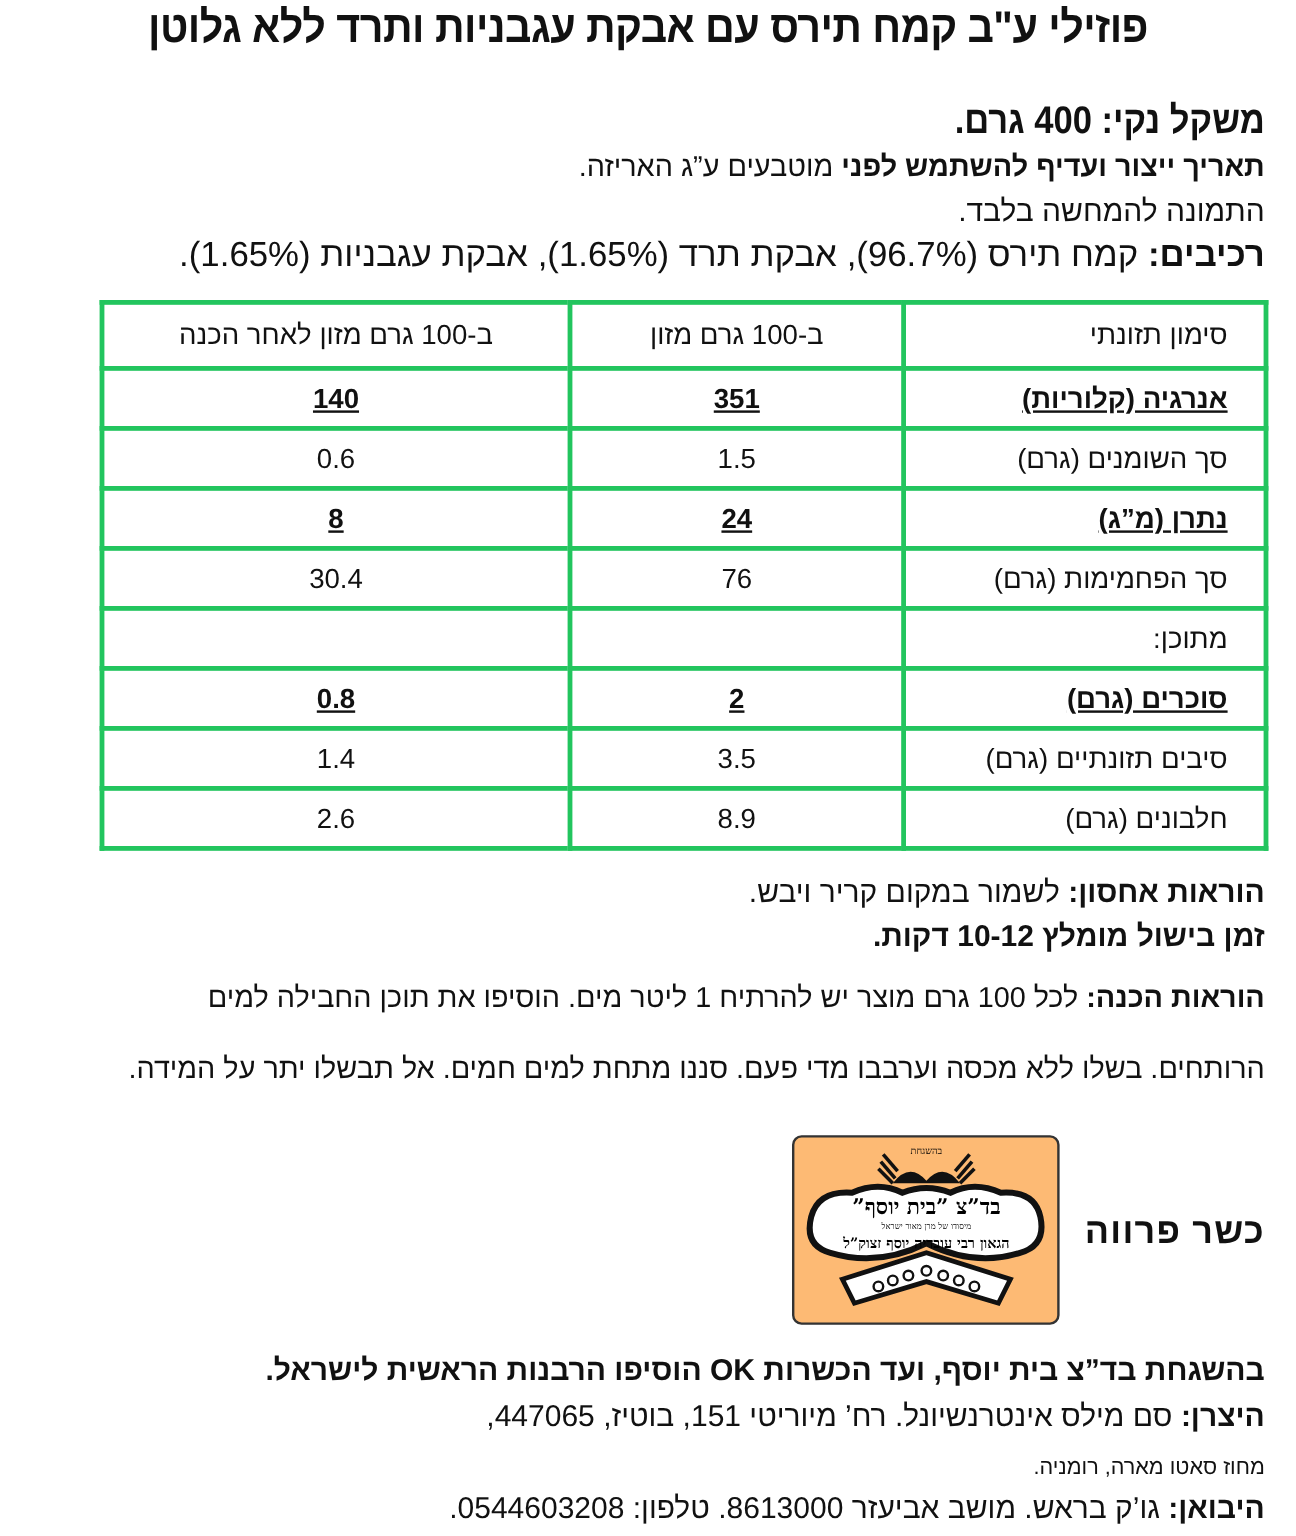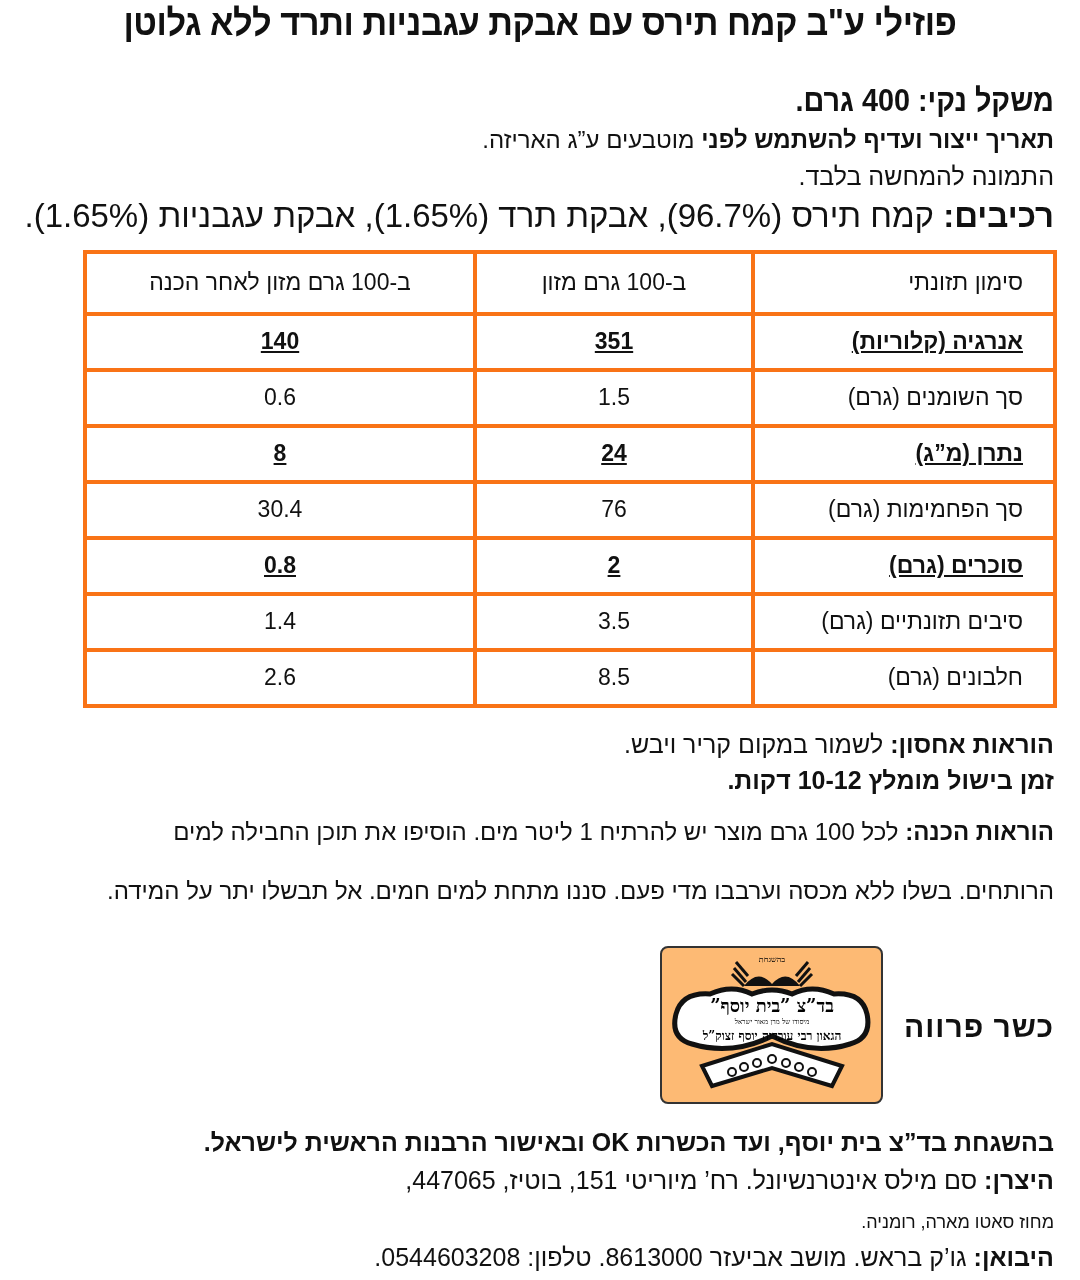--- a/index.html
+++ b/index.html
@@ -10,30 +10,30 @@
   .abs { position: absolute; }
   .title {
     top: 2px; left: 20px; right: 20px; text-align: center;
     font-size: 37px; font-weight: bold; letter-spacing: -0.5px;
     transform: scaleX(0.93); transform-origin: center;
   }
   .line { right: 26px; left: 20px; text-align: right; white-space: nowrap; }
   .l-weight { top: 82px; font-size: 32px; font-weight: bold; transform: scaleX(0.9); transform-origin: right; }
   .l-dates { top: 126px; font-size: 24px; }
   .l-image { top: 162px; font-size: 25px; }
-  .l-ingr { top: 197px; font-size: 33px; }
+  .l-ingr { top: 197px; font-size: 29px; }
   b { font-weight: bold; }
 
   table.nut {
     position: absolute; top: 250px; left: 83px; width: 974px; height: 458px;
     border-collapse: collapse; border: 4px solid #2b2b2b; direction: rtl;
     font-size: 23px;
   }
   table.nut td {
-    border: 4px solid #f97316; padding: 0; height: 46px;
+    border: 4px solid #22c55e; padding: 0; height: 46px;
   }
   table.nut td.lbl { width: 268px; padding-right: 30px; }
   table.nut td.v1 { width: 274px; text-align: center; }
   table.nut td.v2 { text-align: center; }
   table.nut tr.hdr td { height: 51px; }
   table.nut tr.bold td { font-weight: bold; text-decoration: underline; }
   table.nut tr.bold td.lbl, table.nut tr.bold td.v1, table.nut tr.bold td.v2 { font-weight: bold; }
 
   .l-store { top: 730px; font-size: 25px; }
   .l-cook { top: 766px; font-size: 25px; font-weight: bold; }
@@ -94,33 +94,38 @@
   <tr class="bold">
     <td class="lbl">נתרן (מ”ג)</td>
     <td class="v1">24</td>
     <td class="v2">8</td>
   </tr>
   <tr>
     <td class="lbl">סך הפחמימות (גרם)</td>
     <td class="v1">76</td>
     <td class="v2">30.4</td>
   </tr>
+  <tr>
+    <td class="lbl">מתוכן:</td>
+    <td class="v1"></td>
+    <td class="v2"></td>
+  </tr>
   <tr class="bold">
     <td class="lbl">סוכרים (גרם)</td>
     <td class="v1">2</td>
     <td class="v2">0.8</td>
   </tr>
   <tr>
     <td class="lbl">סיבים תזונתיים (גרם)</td>
     <td class="v1">3.5</td>
     <td class="v2">1.4</td>
   </tr>
   <tr>
     <td class="lbl">חלבונים (גרם)</td>
-    <td class="v1">8.5</td>
+    <td class="v1">8.9</td>
     <td class="v2">2.6</td>
   </tr>
 </tbody>
   </table>
 
 <div class="abs line l-store">
   <b>הוראות אחסון:</b><span> לשמור במקום קריר ויבש.</span>
 </div>
 
 <div class="abs line l-cook">זמן בישול מומלץ 10-12 דקות.</div>
@@ -156,21 +161,21 @@
         <circle cx="82" cy="119" r="4"></circle>
         <circle cx="95" cy="115" r="4"></circle>
       <circle cx="110" cy="111" r="4"></circle>
         <circle cx="124" cy="115" r="4"></circle>
         <circle cx="137" cy="119" r="4"></circle>
         <circle cx="150" cy="124" r="4"></circle>
     </g>
   </svg>
 </div>
 
-<div class="abs line l-super">בהשגחת בד”צ בית יוסף, ועד הכשרות OK ובאישור הרבנות הראשית לישראל.</div>
+<div class="abs line l-super">בהשגחת בד”צ בית יוסף, ועד הכשרות OK הוסיפו הרבנות הראשית לישראל.</div>
 
 <div class="abs line l-mfr">
   <b>היצרן:</b><span> סם מילס אינטרנשיונל. רח’ מיוריטי 151, בוטיז, 447065,</span>
 </div>
 
 <div class="abs line l-region">מחוז סאטו מארה, רומניה.</div>
 
 <div class="abs line l-imp">
   <b>היבואן:</b><span> גו’ק בראש. מושב אביעזר 8613000. טלפון: 0544603208.</span>
 </div>

